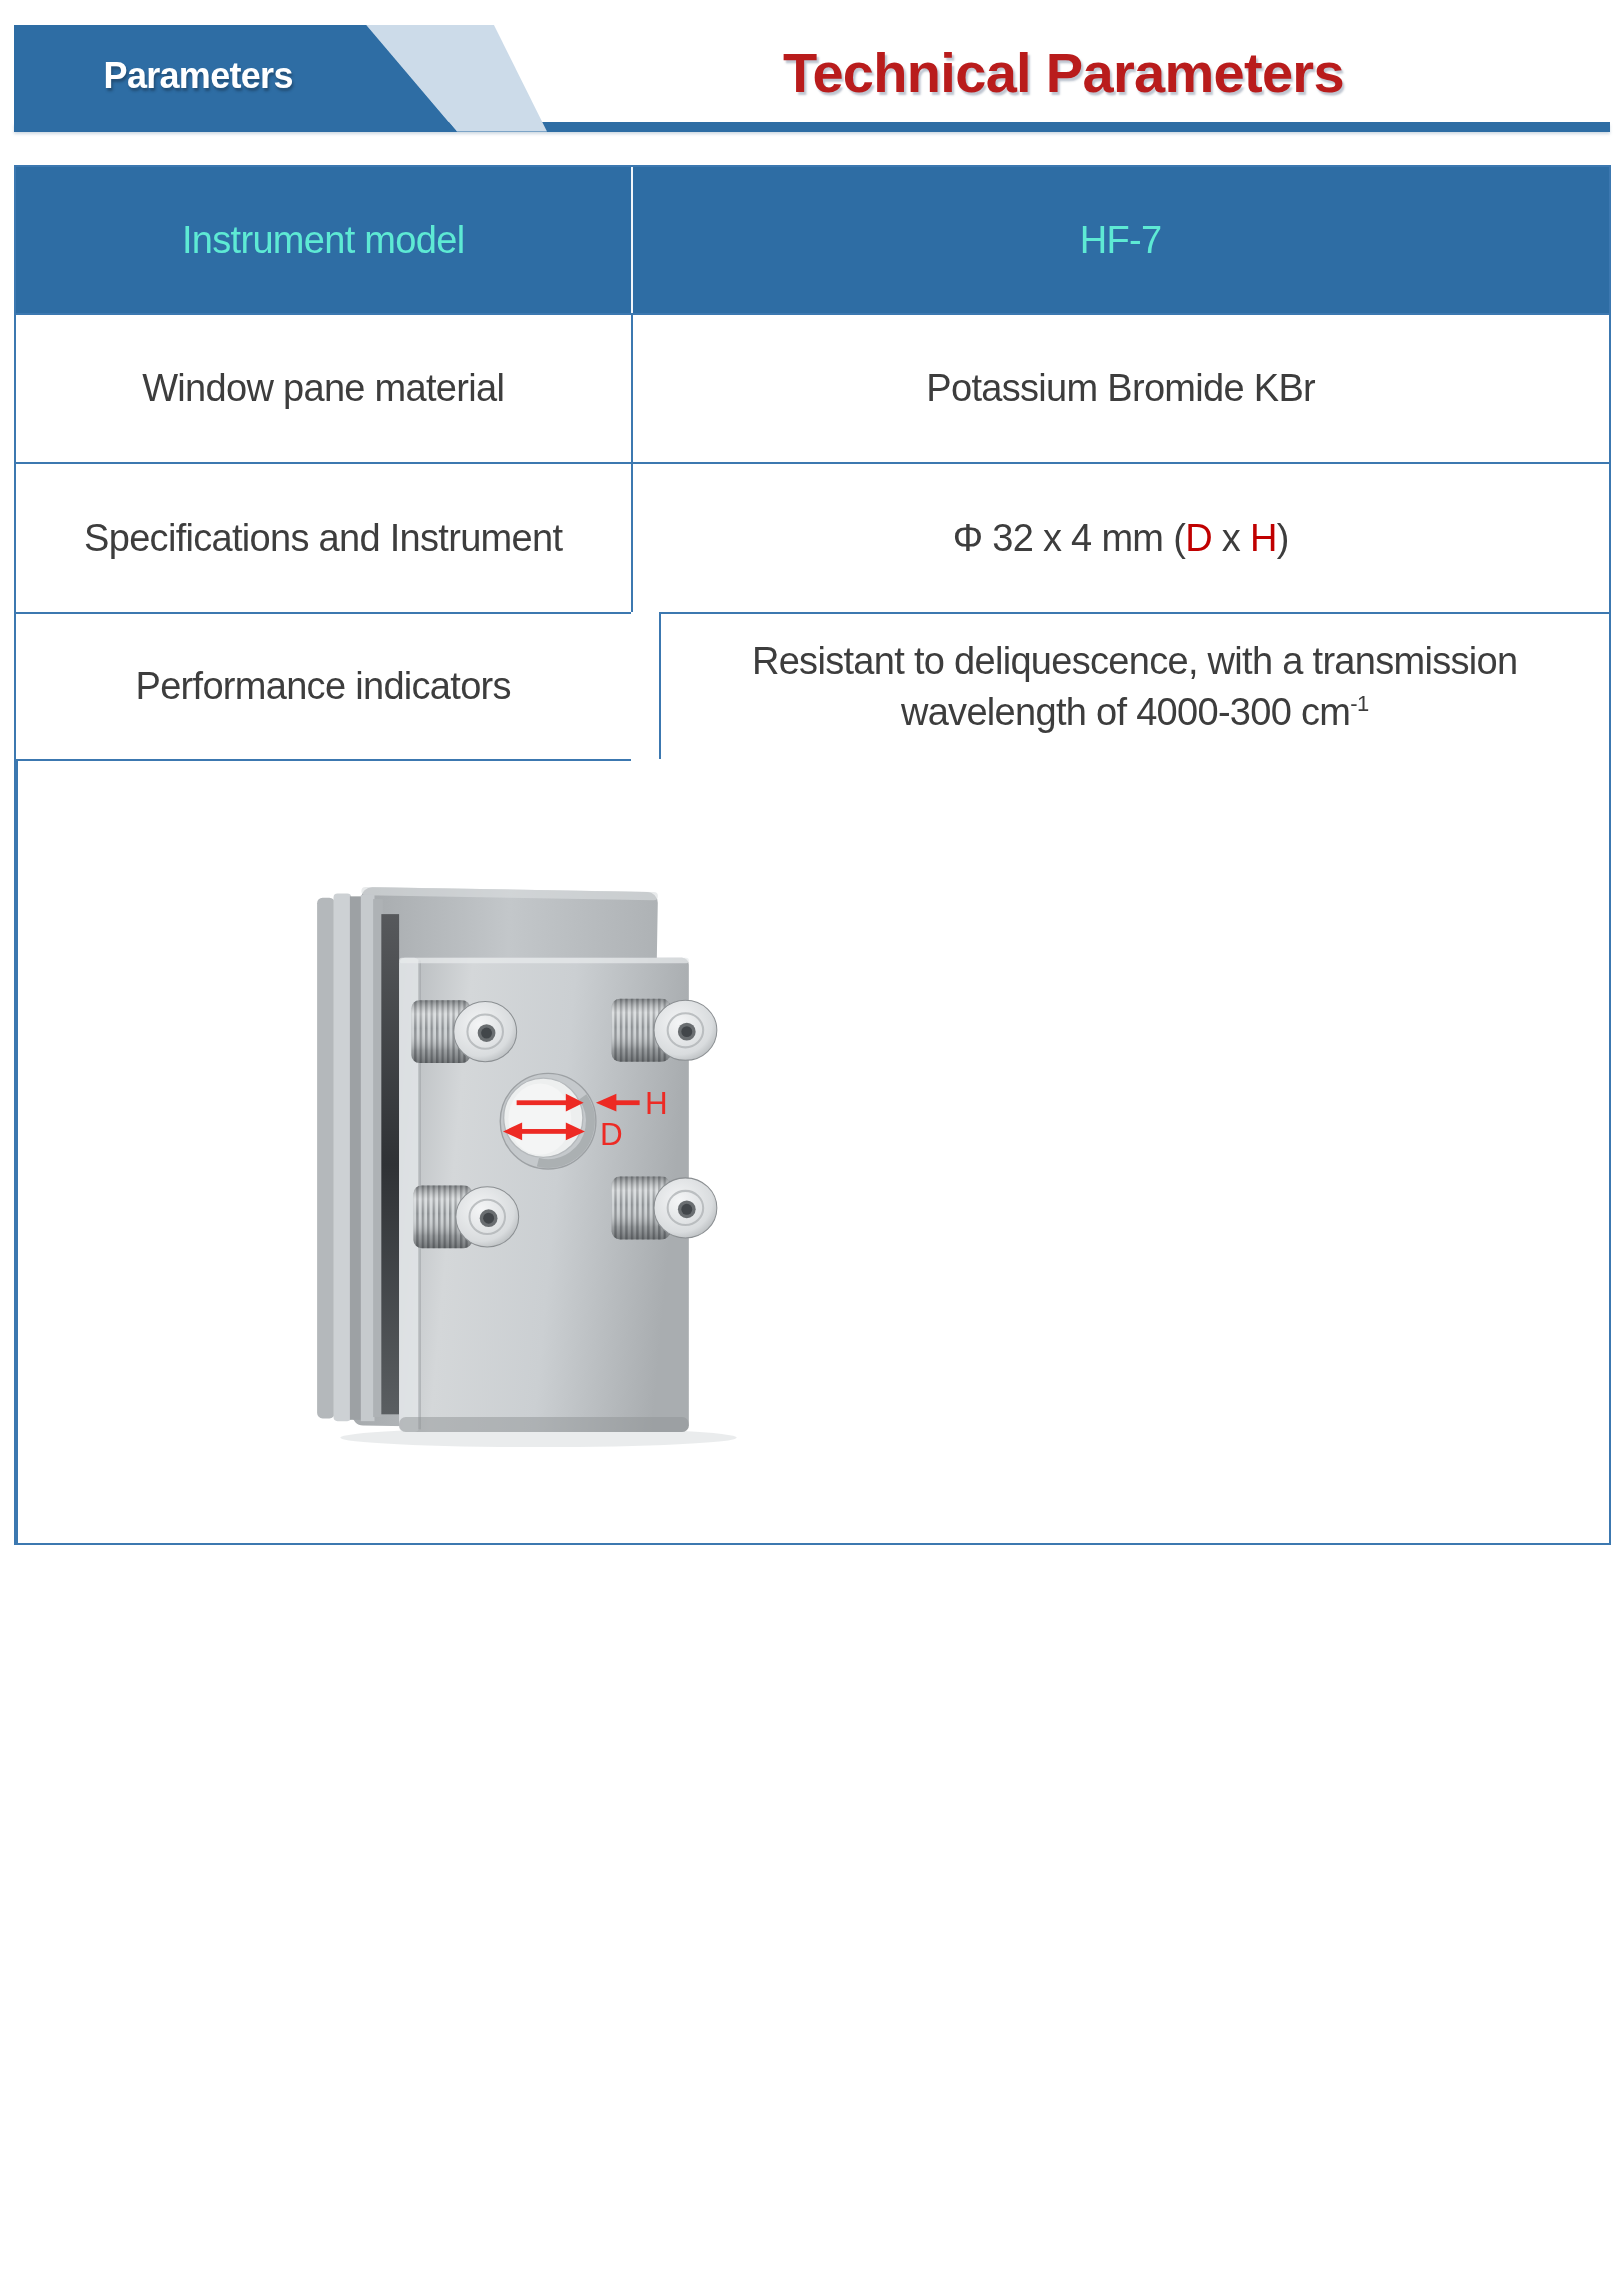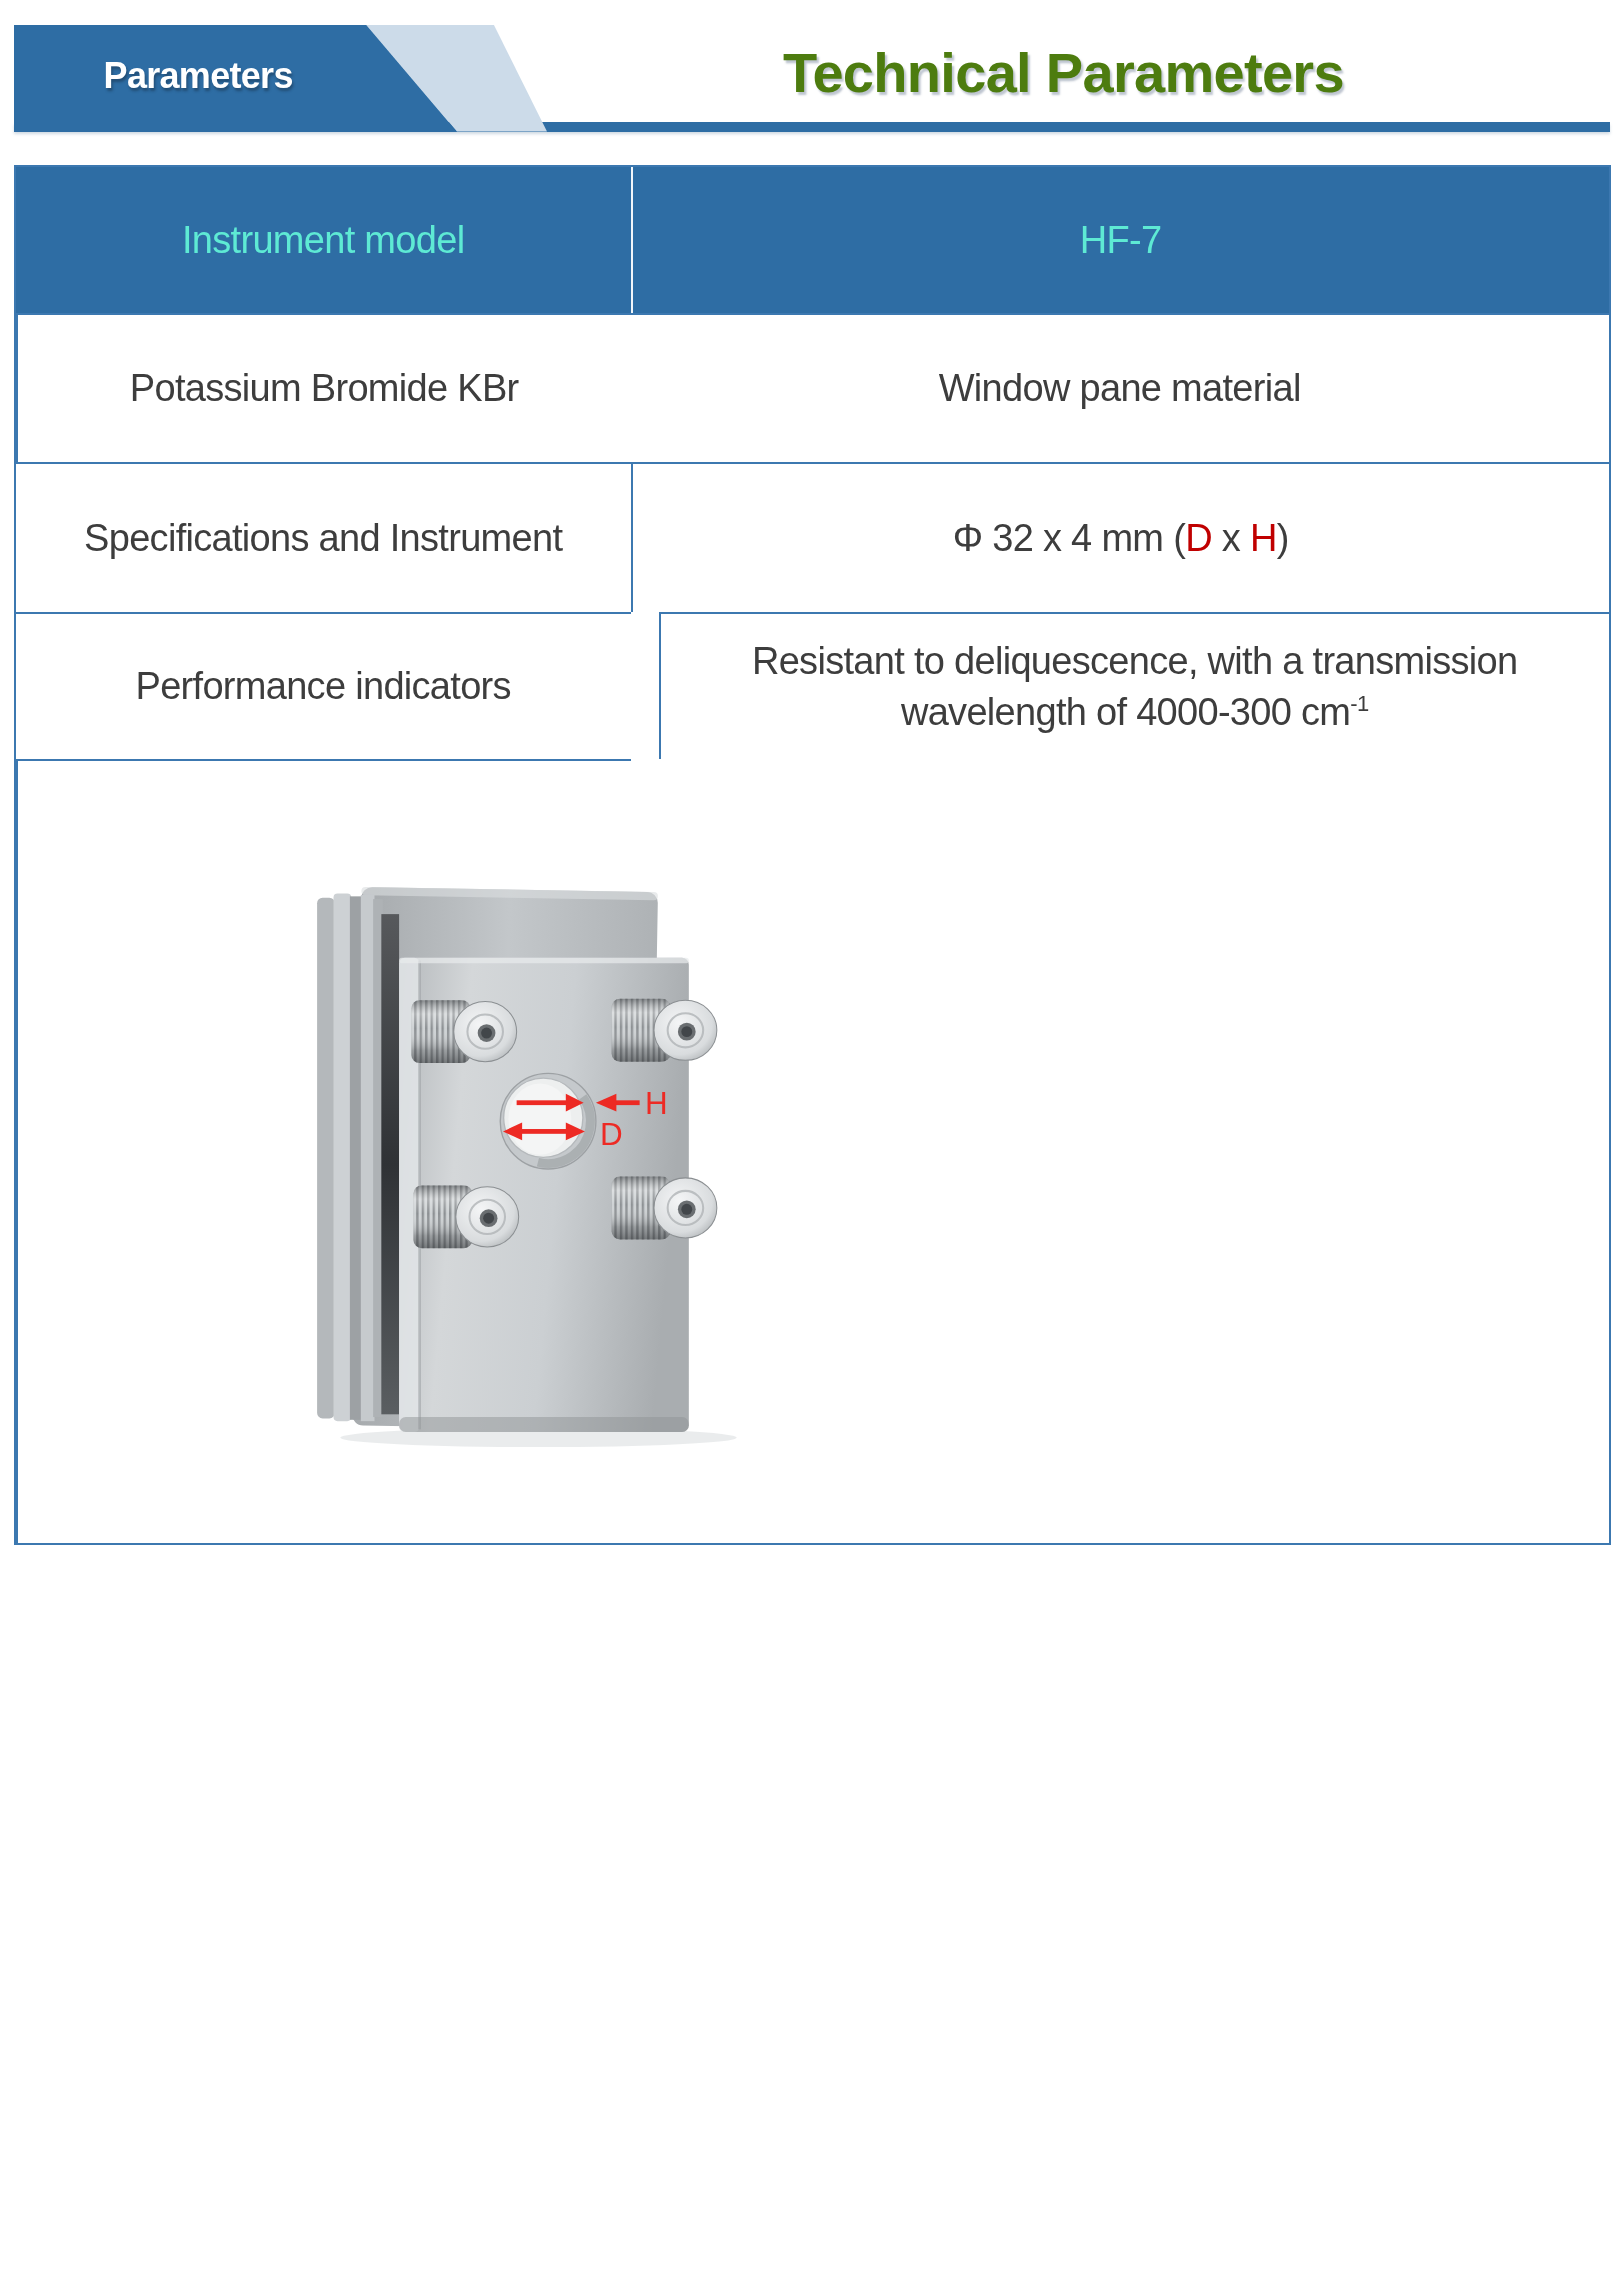--- a/index.html
+++ b/index.html
@@ -28,21 +28,21 @@
   }
   .ribbon-label{
     position:absolute;left:13.7px;top:24.6px;width:369px;height:103px;
     display:flex;align-items:center;justify-content:center;
     color:#ffffff;font-size:36px;font-weight:bold;letter-spacing:-0.7px;
     text-shadow:1.4px 2.7px 2.7px rgba(20,40,60,.45);
   }
   .page-title{
     position:absolute;left:653px;top:24.6px;width:821px;height:96px;margin:0;
     display:flex;align-items:center;justify-content:center;
-    color:#4d7c0f;font-size:56px;font-weight:bold;letter-spacing:-0.7px;
+    color:#b91c1c;font-size:56px;font-weight:bold;letter-spacing:-0.7px;
     text-shadow:2.1px 2.7px 2.1px rgba(70,90,120,.35);
   }
   
   .spec-table{
     position:absolute;left:13.7px;top:165px;width:1597px;height:1380px;
     box-sizing:border-box;border:2.1px solid #3c78b0;
     display:grid;
     grid-template-columns:615px 978px;
     grid-template-rows:146px 149px 150px 147px 784px;
   }
@@ -78,25 +78,25 @@
 
   <div class="spec-table">
 
     <div class="c head col1 r1">
       <span>Instrument model</span>
     </div>
     <div class="c head col2 r1">
       <span>HF-7</span>
     </div>
 
+    <div class="c col1">
+      <span>Window pane material</span>
+    </div>
     <div class="c col2">
       <span>Potassium Bromide KBr</span>
-    </div>
-    <div class="c col1">
-      <span>Window pane material</span>
     </div>
 
     <div class="c col1">
       <span>Specifications and Instrument</span>
     </div>
     <div class="c col2">
       <span><span>Φ 32 x 4 mm (</span><span class="red">D</span><span> x </span><span class="red">H</span><span>)</span></span>
     </div>
 
     <div class="c col1">

